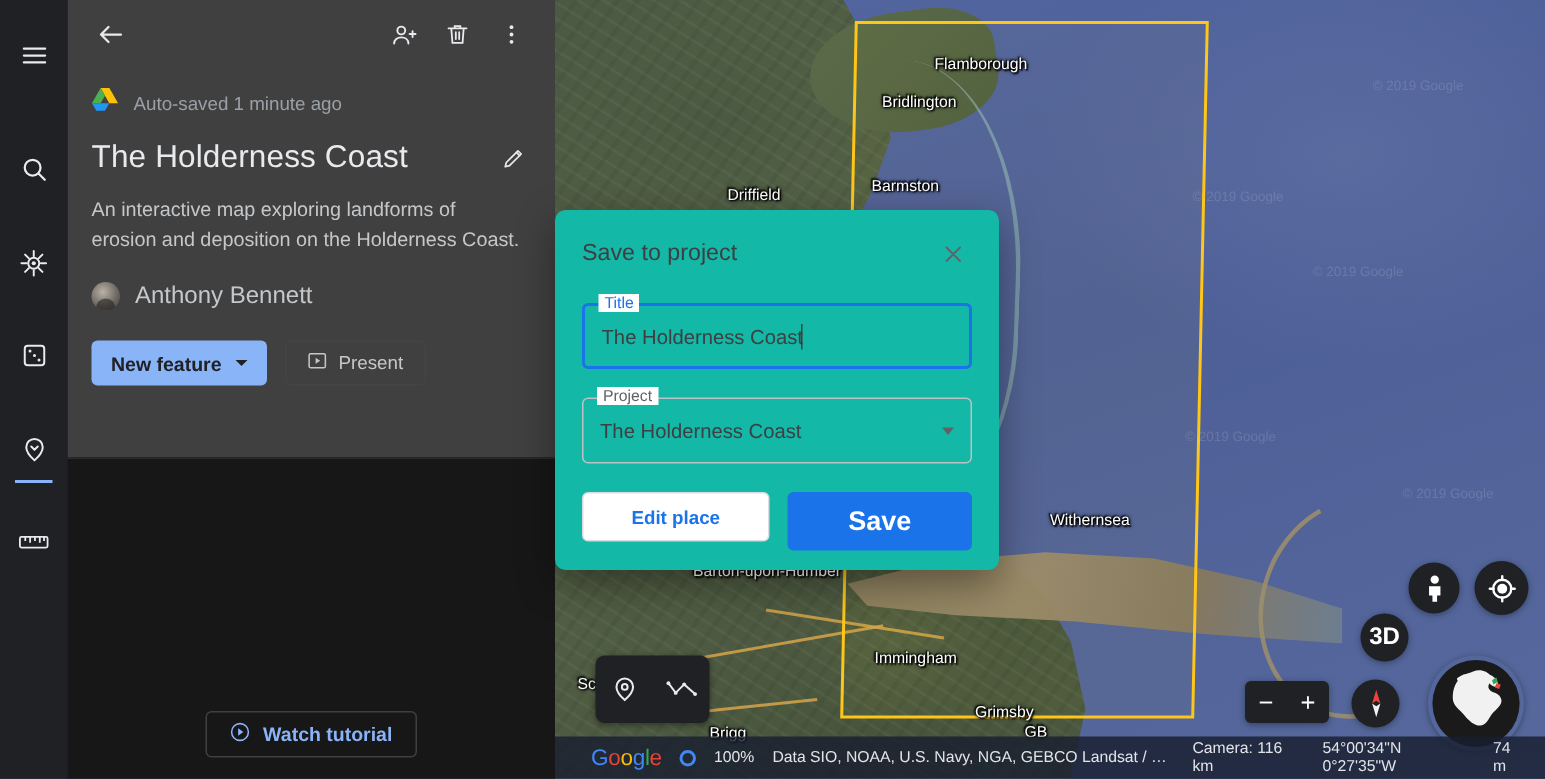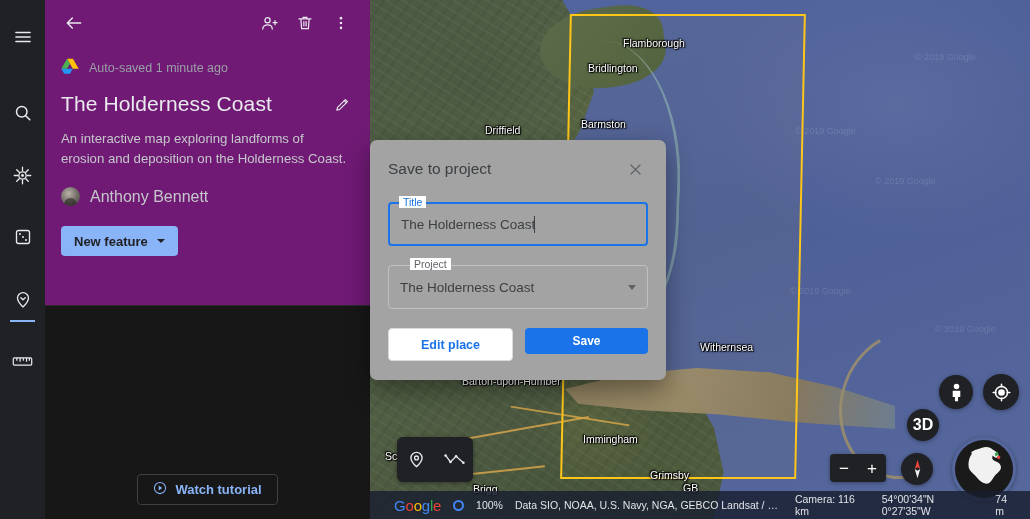--- a/index.html
+++ b/index.html
@@ -30,21 +30,21 @@
     width: 25px; height: 2px; background: #8ab4f8;
   }
   .rail-sp-a { height: 22px; }
   .rail-sp-b { height: 8px; }
 
   
   .panel {
     position: absolute; left: 45px; top: 0; width: 325px; height: 519px;
     background: #1e1e1e;
   }
-  .panel-top { background: #701a75; height: 305px; position: relative; }
+  .panel-top { background: #404040; height: 305px; position: relative; }
   .panel-bottom {
     position: absolute; top: 305px; left: 0; right: 0; bottom: 0;
     background: #171717;
     border-top: 1px solid #2b2b2b;
   }
   .panel-header {
     height: 46px; display: flex; align-items: center;
     padding: 0 12px; gap: 2px;
   }
   .hdr-icon {
@@ -262,21 +262,21 @@
     width: 11px; height: 11px; border-radius: 50%;
     border: 2px solid #4285f4; display: inline-block;
   }
   .status-attr { max-width: 268px; overflow: hidden; text-overflow: ellipsis; white-space: nowrap; }
   .sb-right { margin-left: auto; display: flex; gap: 12px; align-items: center; }
 
   
   .scrim { position: absolute; inset: 0; background: transparent; }
   .dialog {
     position: absolute; left: 370px; top: 140px; width: 296px; height: 240px;
-    background: #a3a3a3; border-radius: 7px;
+    background: #14b8a6; border-radius: 7px;
     box-shadow: 0 9px 26px rgba(0,0,0,.38);
     padding: 0 18px;
   }
   .dlg-head {
     height: 58px; display: flex; align-items: center;
   }
   .dlg-title { color: #3c4043; font-size: 15.5px; flex: 1; }
   .dlg-close { width: 26px; height: 26px; display:flex; align-items:center;
     justify-content:center; cursor: pointer; }
 
@@ -292,37 +292,37 @@
   .caret-bar {
     width: 1px; height: 17px; background: #3c4043; margin-left: -1px;
   }
   .field-val { font-size: 13.5px; color: #3c4043; }
 
   .select-field {
     position: relative; border: 1px solid #bdc1c6; border-radius: 4px;
     height: 44px; display: flex; align-items: center; padding: 0 11px;
     margin-top: 19px; cursor: pointer;
   }
-  .select-field .field-label { color: #5f6368; margin-left: 12px; }
+  .select-field .field-label { color: #5f6368; }
   .sel-caret {
     margin-left: auto;
     width: 0; height: 0;
     border-left: 4.5px solid transparent; border-right: 4.5px solid transparent;
     border-top: 5px solid #5f6368;
   }
 
   .dlg-actions { display: flex; gap: 12px; margin-top: 19px; }
   .btn-edit {
     flex: 1; height: 33px; border: 1px solid #dadce0; background: #fff;
     border-radius: 4px; color: #1a73e8; font-size: 12.5px; font-weight: bold;
     cursor: pointer; font-family: "Liberation Sans", sans-serif;
   }
   .btn-save {
-    flex: 1; height: 26px; border: none; background: #1a73e8;
-    border-radius: 4px; color: #fff; font-size: 12px; font-weight: bold;
+    flex: 1; height: 39px; border: none; background: #1a73e8;
+    border-radius: 4px; color: #fff; font-size: 18px; font-weight: bold;
     cursor: pointer; font-family: "Liberation Sans", sans-serif;
   }
 </style>
 </head>
 <body>
 
 <div id="app">
 
   <div class="map">
     <div class="sea"></div>
@@ -486,20 +486,29 @@
       <div class="author-row">
         <div class="avatar"></div>
         <div class="author-name">Anthony Bennett</div>
       </div>
 
       <div class="btn-row">
         <button class="btn-newfeature">
           <span>New feature</span>
           <span class="caret-down"></span>
         </button>
+        <button class="btn-present">
+          <span>
+            <svg width="13" height="13" viewBox="0 0 18 18" fill="none" stroke="#c5c8cb" stroke-width="1.4">
+              <rect x="1.5" y="2.5" width="15" height="13" rx="1.5"></rect>
+              <path d="M7.5 6.3l4.2 2.7-4.2 2.7z" fill="#c5c8cb" stroke="none"></path>
+            </svg>
+          </span>
+          <span>Present</span>
+        </button>
       </div>
     </div>
 
     <div class="panel-bottom">
       <div class="watch-wrap">
         <button class="btn-watch">
           <span>
             <svg width="14" height="14" viewBox="0 0 20 20" fill="none" stroke="#8ab4f8" stroke-width="1.5">
               <circle cx="10" cy="10" r="8"></circle>
               <path d="M8.2 6.5l5 3.5-5 3.5z" fill="#8ab4f8" stroke="none"></path>

